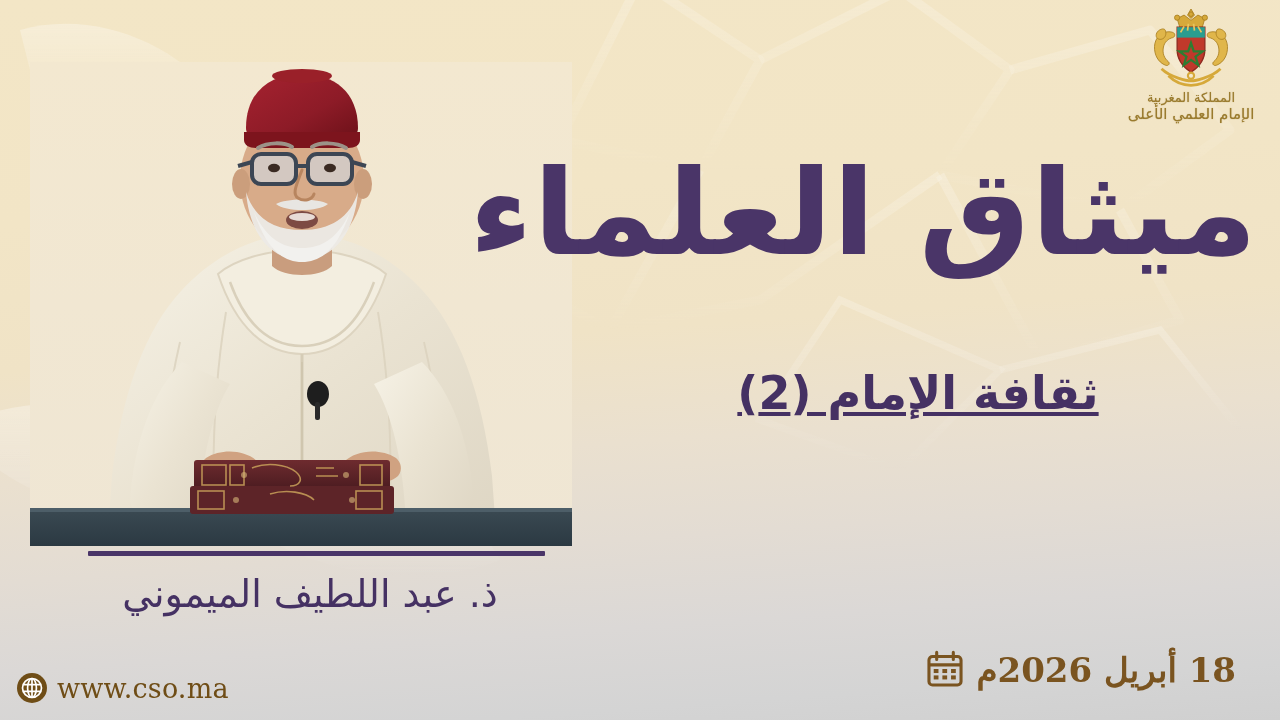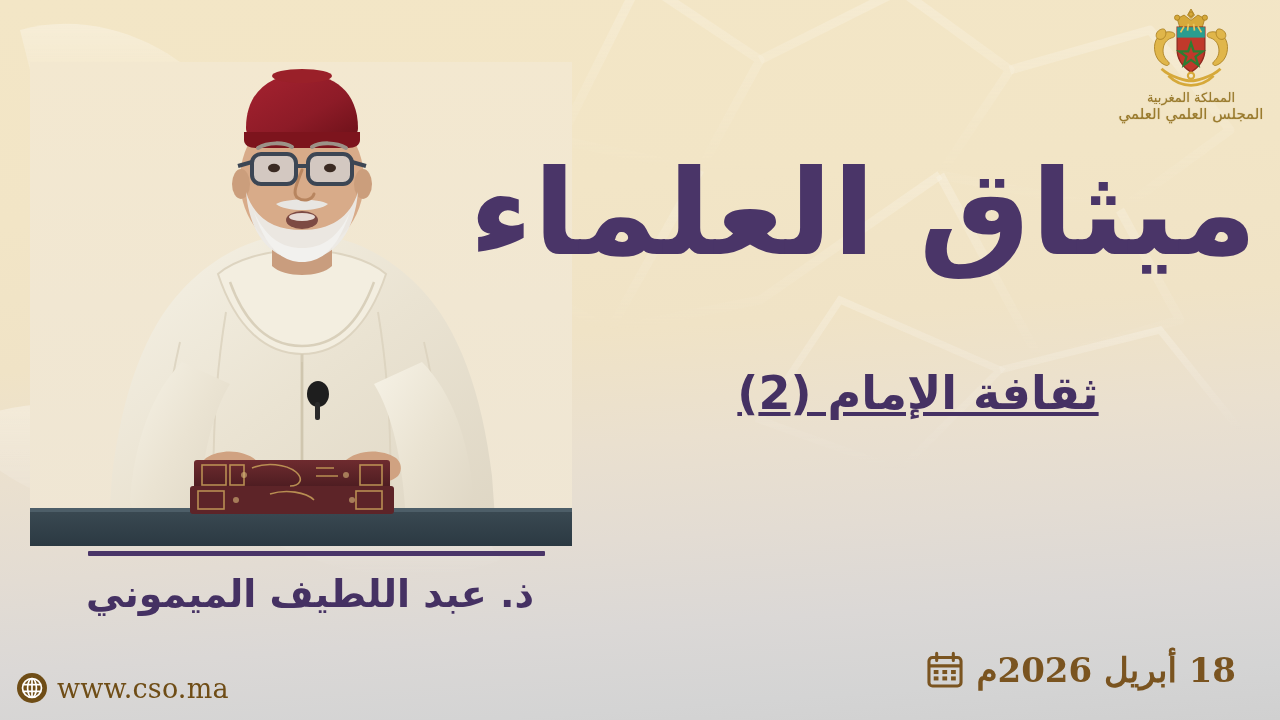--- a/index.html
+++ b/index.html
@@ -63,21 +63,21 @@
   }
   .sub{
     font-family:"DejaVu Sans","Liberation Sans",sans-serif;
     font-size:46px;font-weight:600;line-height:1.32;white-space:nowrap;
   }
   .sub.two{margin-top:15px;text-decoration:underline;}
 
   
   .date-row{
     position:absolute;bottom:30px;right:44px;
-    display:flex;align-items:center;gap:12px;
+    display:flex;gap:12px;
     color:#7a5420;
     font-family:"DejaVu Serif","Liberation Serif",serif;
     font-size:34px;font-weight:700;
     direction:rtl;
   }
   .cal-icon{width:38px;height:38px;flex:0 0 auto;display:block;}
 
   
   .photo{
     position:absolute;left:30px;top:62px;width:542px;height:484px;
@@ -89,21 +89,21 @@
   .divider{
     position:absolute;left:88px;top:551px;width:457px;height:5px;
     background:#4a3568;border-radius:1px;
   }
 
   
   .speaker-name{
     position:absolute;left:0;top:572px;width:620px;text-align:center;
     color:#453163;
     font-family:"DejaVu Sans","Liberation Sans",sans-serif;
-    font-size:38px;font-weight:700;white-space:nowrap;
+    font-size:38px;font-weight:400;white-space:nowrap;
     direction:rtl;
   }
 
   
   .site{
     position:absolute;left:16px;bottom:16px;
     display:flex;align-items:center;gap:9px;
     color:#6f4d16;
     font-family:"DejaVu Serif","Liberation Serif",serif;
     font-size:27px;letter-spacing:.2px;
@@ -180,21 +180,21 @@
         <path d="M48 30 l4 -7 M56 28 l1 -8 M64 28 l-1 -8 M72 30 l-4 -7"></path>
       </g>
 
       <g fill="none" stroke="#d6a93a" stroke-width="3.2">
         <path d="M26 72 c10 10 30 14 34 14 c4 0 24 -4 34 -14"></path>
         <path d="M34 80 c8 8 18 11 26 11 c8 0 18 -3 26 -11"></path>
       </g>
       <circle cx="60" cy="80" r="3.6" fill="none" stroke="#d6a93a" stroke-width="2.4"></circle>
     </svg>
     <div class="ltxt l1">المملكة المغربية</div>
-    <div class="ltxt l2">المجلس العلمي العلمي</div>
+    <div class="ltxt l2">الإمام العلمي الأعلى</div>
   </div>
 
   <div class="photo">
     <svg viewBox="0 0 542 484" preserveAspectRatio="xMidYMax meet" aria-hidden="true">
       <defs>
         <linearGradient id="wallG" x1="0" y1="0" x2="0" y2="1">
           <stop offset="0%" stop-color="#f3e8d0"></stop>
           <stop offset="100%" stop-color="#efe6d4"></stop>
         </linearGradient>
         <linearGradient id="robeG" x1="0" y1="0" x2="1" y2="1">

